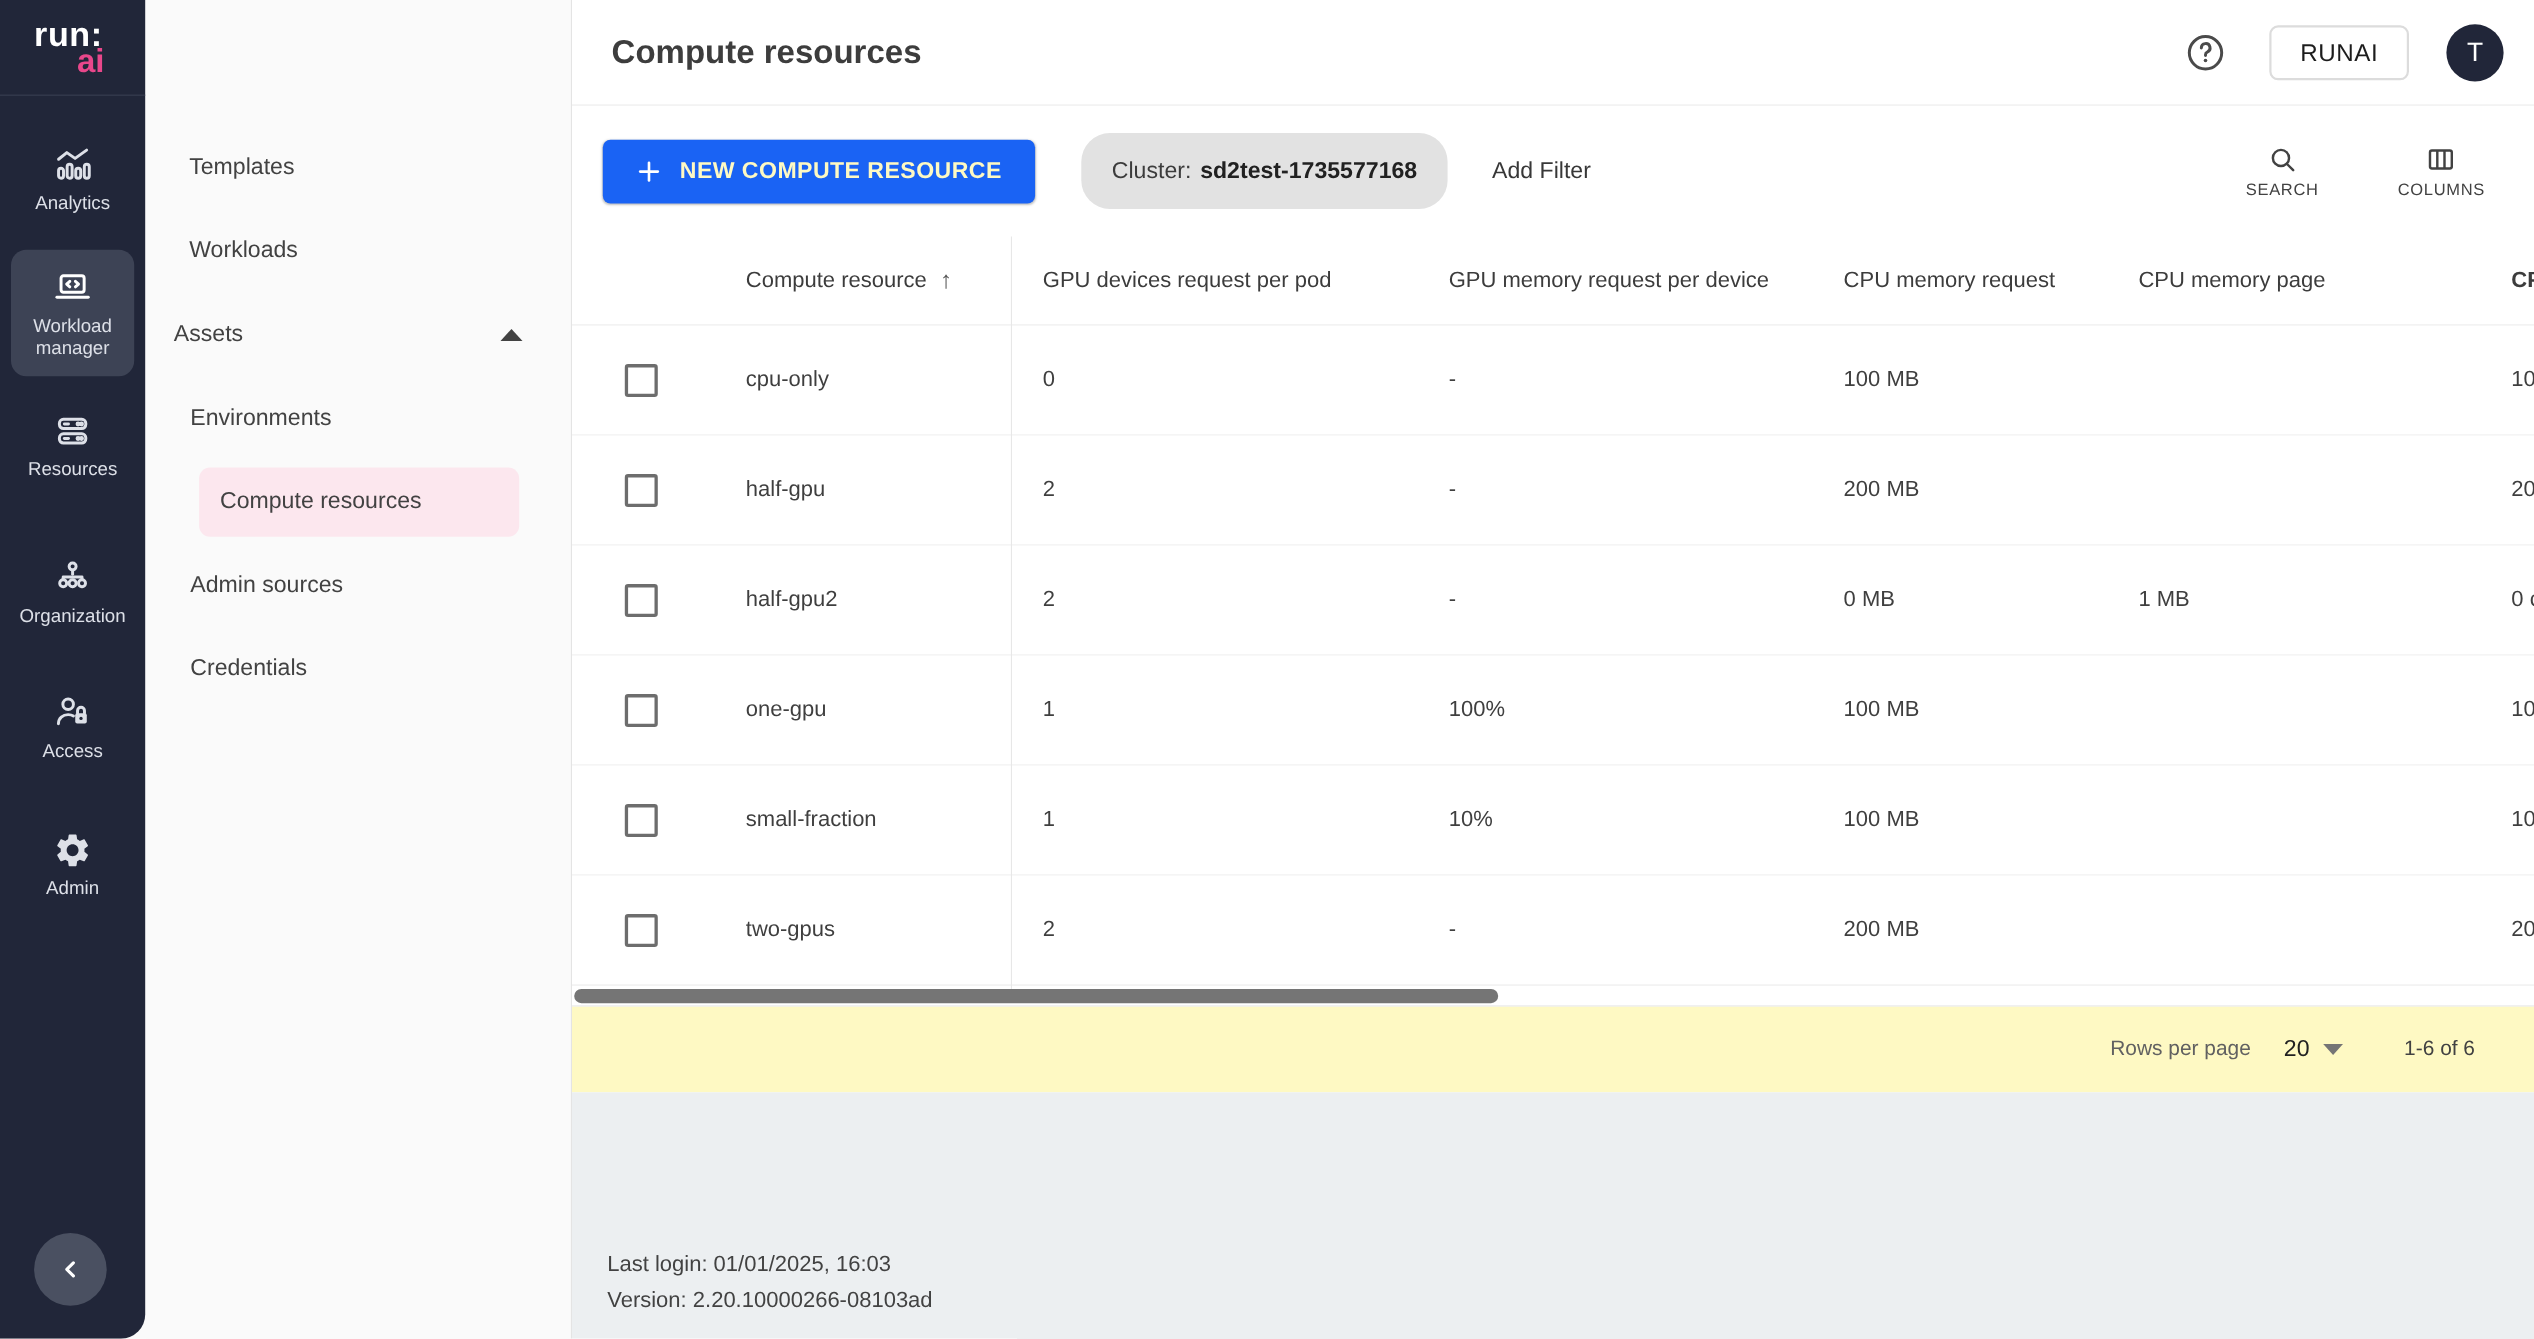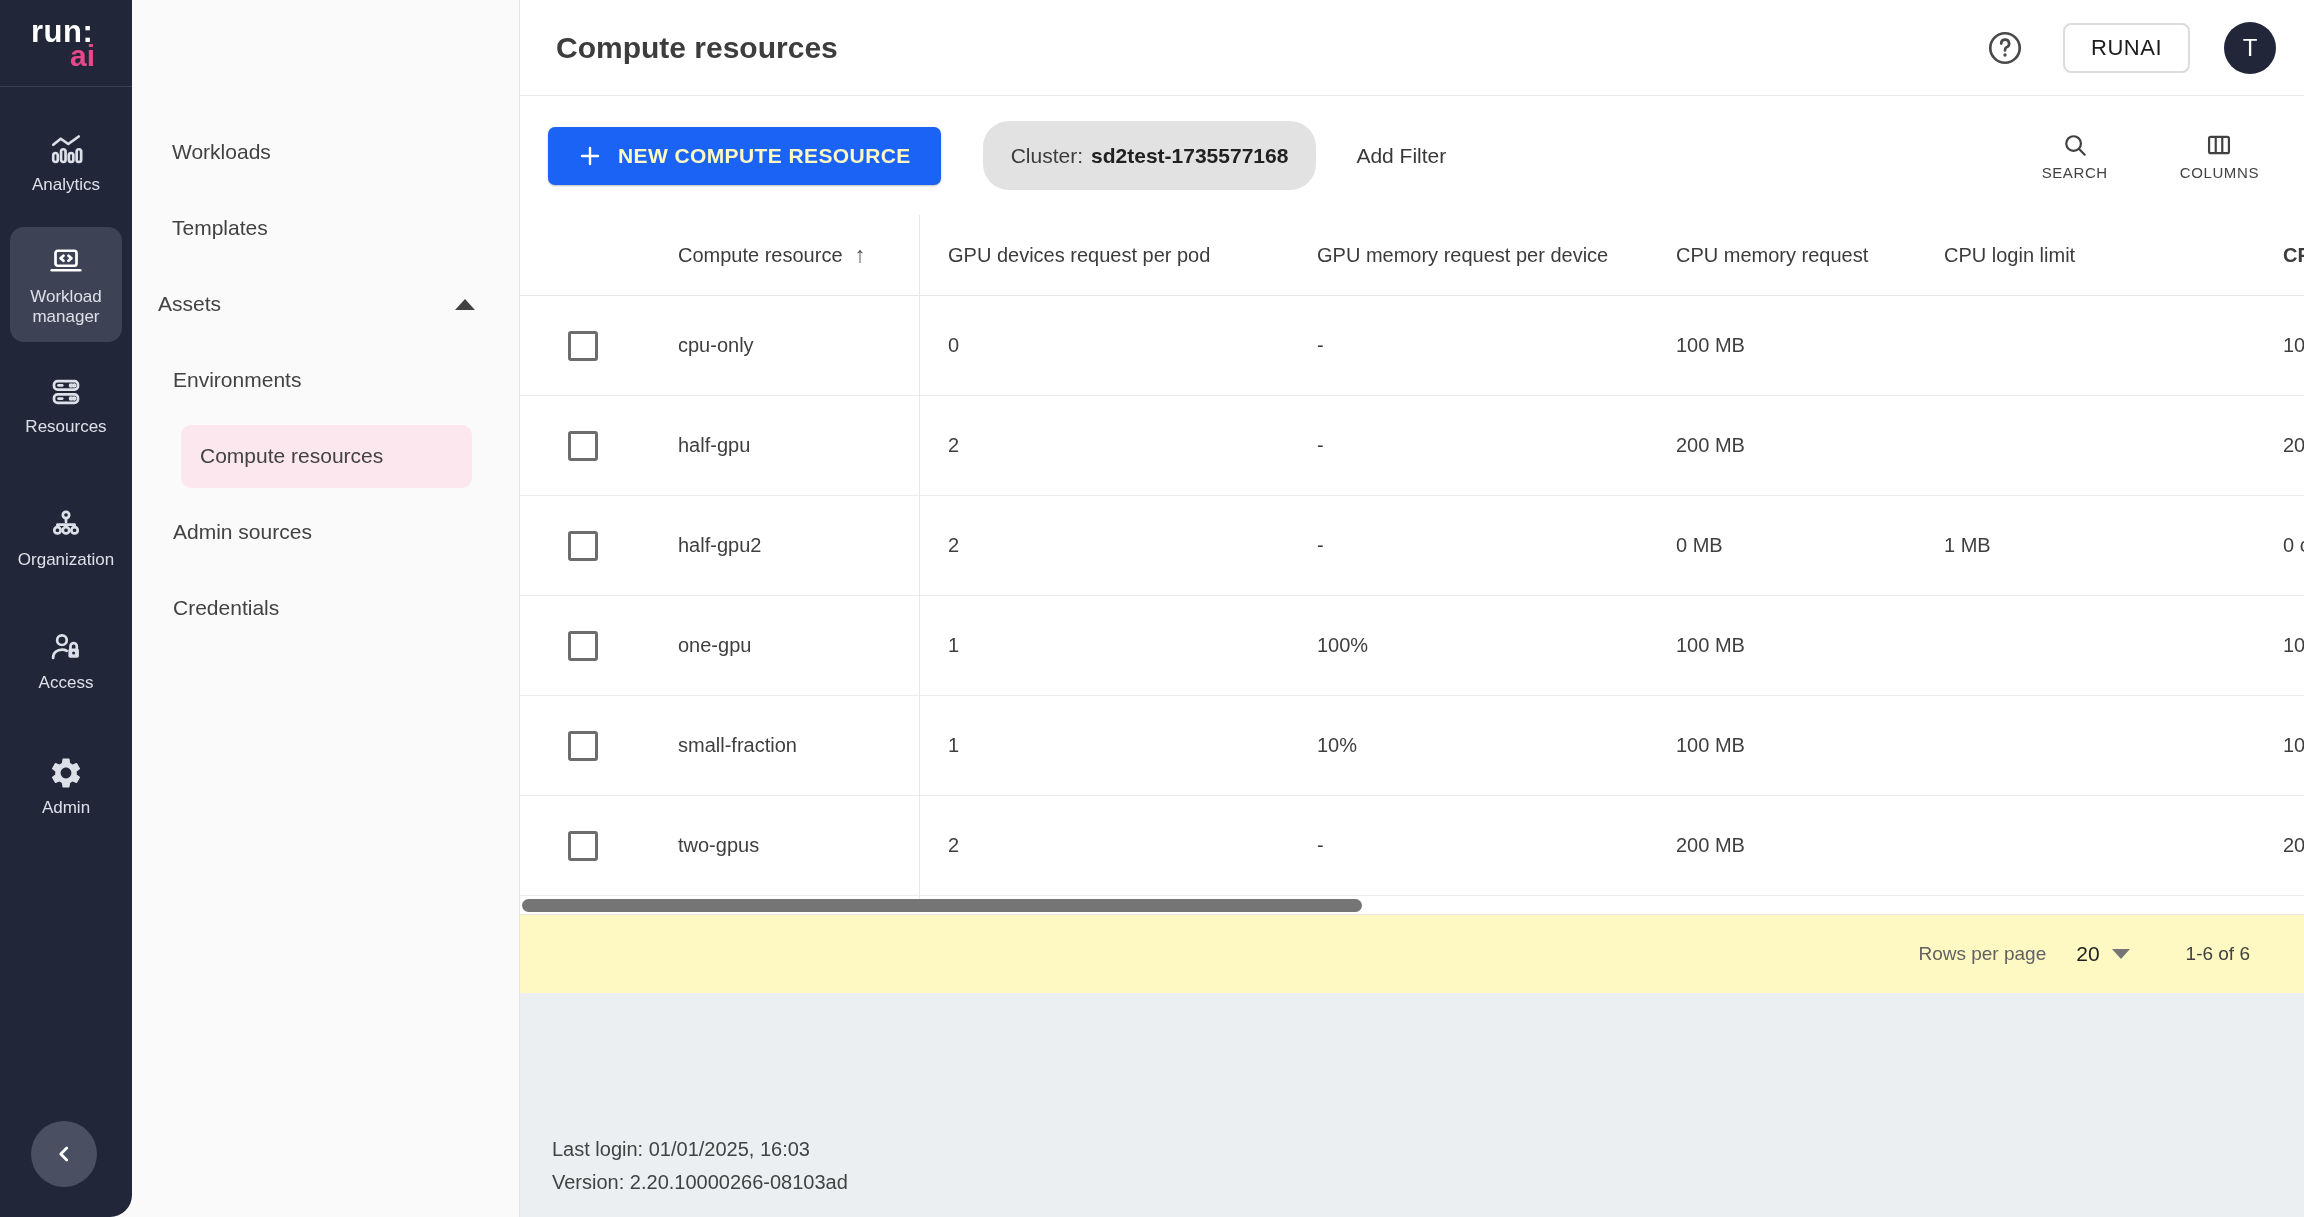--- a/index.html
+++ b/index.html
@@ -204,24 +204,24 @@
 
     <div class="collapse-btn">
       <svg width="26" height="26" viewBox="0 0 24 24" fill="none" stroke="#ffffff" stroke-width="2.6" stroke-linecap="round" stroke-linejoin="round">
         <polyline points="14.5,6.5 9,12 14.5,17.5"></polyline>
       </svg>
     </div>
   </div>
 
   <div class="submenu">
     <div class="submenu-item">
+      <span>Templates</span>
+    </div>
+    <div class="submenu-item">
       <span>Workloads</span>
-    </div>
-    <div class="submenu-item">
-      <span>Templates</span>
     </div>
     <div class="submenu-item parent">
       <span>Assets</span>
       <span class="caret-up"></span>
     </div>
     <div class="submenu-child">
       <span>Environments</span>
     </div>
     <div class="submenu-child-pill">
       <span class="pill">
@@ -290,21 +290,21 @@
     <div class="table-wrap">
       <div class="v-divider"></div>
       <div class="thead">
         <div class="c1 th-c1">
           <span>Compute resource</span>
           <span class="sort-arrow">↑</span>
         </div>
         <div class="c2">GPU devices request per pod</div>
         <div class="c3">GPU memory request per device</div>
         <div class="c4">CPU memory request</div>
-        <div class="c5">CPU login limit</div>
+        <div class="c5">CPU memory page</div>
         <div class="c6" style="font-weight:bold;">CP</div>
       </div>
 
       <div>
         <div class="trow">
           <div class="c1 td-c1">
             <span class="checkbox"></span>
             <span class="row-name">cpu-only</span>
           </div>
           <div class="c2">0</div>

